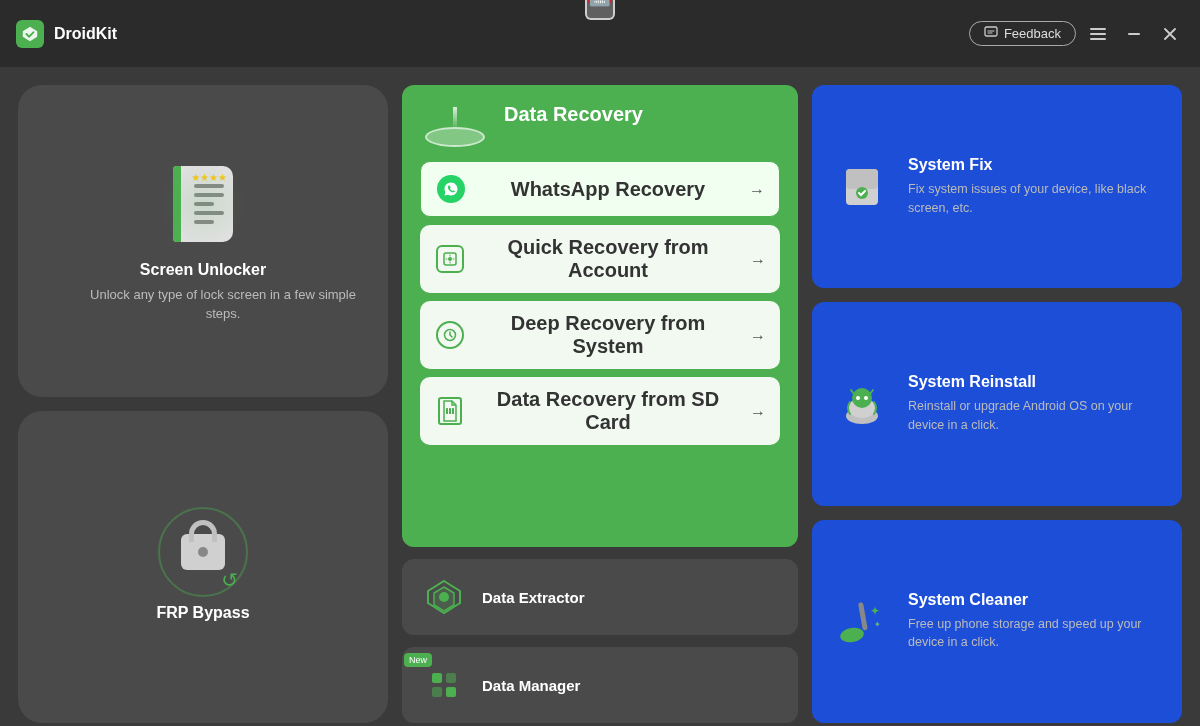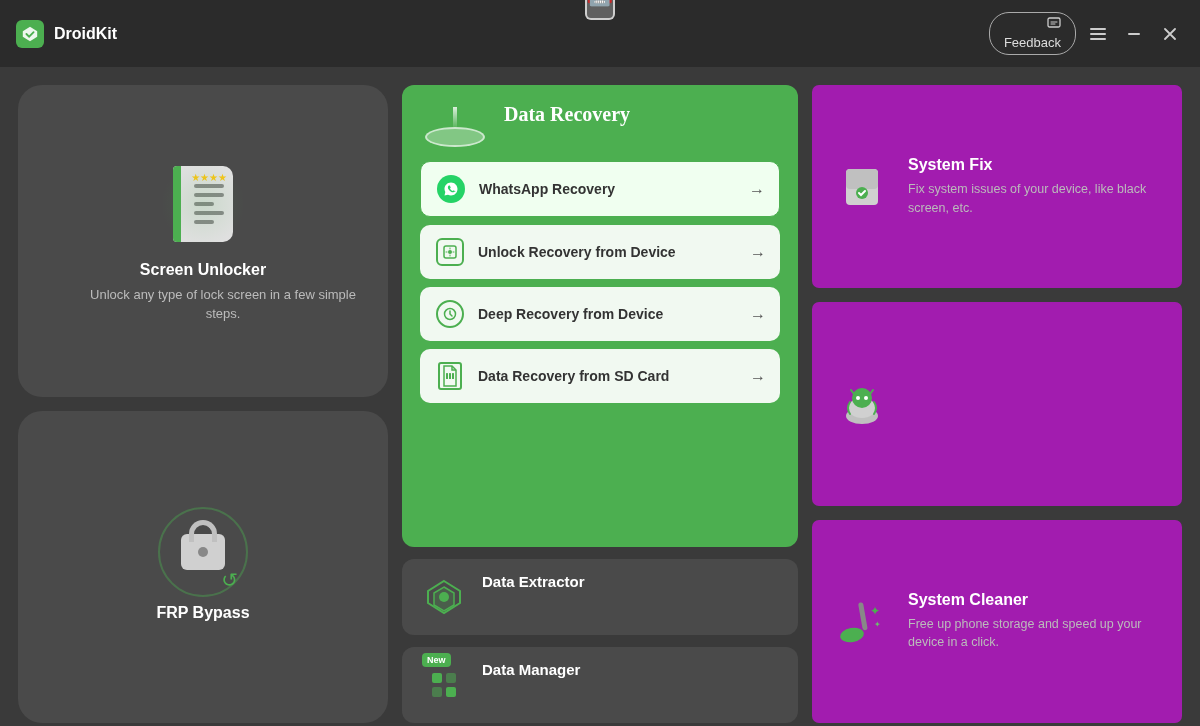--- a/index.html
+++ b/index.html
@@ -42,21 +42,21 @@
       gap: 8px;
     }
     .feedback-btn {
       border: 1.5px solid #aaa;
       border-radius: 20px;
       padding: 4px 14px;
       color: #ddd;
       font-size: 13px;
       background: transparent;
       cursor: pointer;
-      display: flex; align-items: flex-end; gap: 6px; flex-direction: column;
+      display: flex; align-items: flex-start; gap: 6px;
     }
     .win-btn {
       width: 28px; height: 28px;
       display: flex; align-items: center; justify-content: center;
       color: #ccc;
       font-size: 14px;
       cursor: pointer;
       border-radius: 4px;
     }
 
@@ -134,21 +134,20 @@
       display: flex;
       align-items: flex-start;
       gap: 14px;
       margin-bottom: 14px;
     }
     .dr-info .dr-title {
       color: #fff;
       font-size: 20px;
       font-weight: 700;
       margin-bottom: 6px;
-      font-family: Liberation Serif, serif;
     }
     .dr-info .dr-desc {
       color: rgba(255,255,255,0.88);
       font-size: 13px;
       line-height: 1.5;
     }
 
     
     .dr-sub-item {
       background: rgba(255,255,255,0.92);
@@ -161,58 +160,60 @@
       cursor: pointer;
       transition: background 0.1s;
     }
     .dr-sub-item:last-child { margin-bottom: 16px; }
     .dr-sub-item.highlighted {
       background: #f0fff0;
       border: 1.5px solid #4caf50;
     }
     .dr-sub-item .sub-label {
       color: #333;
-      font-size: 14px;
+      font-size: 20px;
       font-weight: 600;
       flex: 1;
+      text-align: center;
     }
     .arrow-icon {
       color: #555;
       font-size: 16px;
     }
     .sub-icon-wrap {
       width: 32px; height: 32px;
       display: flex; align-items: center; justify-content: center;
     }
 
     
     .mid-bottom-card {
       background: #4a4a4a;
       border-radius: 12px;
       padding: 14px 18px;
       display: flex;
+      align-items: center;
       gap: 14px;
       cursor: pointer;
       transition: background 0.15s;
     }
     .mid-bottom-card .card-label {
       color: #fff;
       font-size: 15px;
       font-weight: 700;
     }
 
     
     .right-col {
       display: flex;
       flex-direction: column;
       gap: 14px;
     }
     .right-card {
-      background: #a21caf;
-      border-radius: 7px;
+      background: #1d4ed8;
+      border-radius: 12px;
       padding: 18px 20px;
       display: flex;
       align-items: center;
       gap: 16px;
       flex: 1;
       cursor: pointer;
       transition: background 0.15s;
     }
     .right-card .rc-icon {
       width: 60px; height: 60px;
@@ -229,26 +230,26 @@
       color: #bbb;
       font-size: 12.5px;
       line-height: 1.5;
     }
 
     
     .new-badge {
       background: #4caf50;
       color: #fff;
       font-size: 9px;
-      font-weight: 700;
+      font-weight: 400;
       padding: 2px 5px;
       border-radius: 4px;
       position: absolute;
       top: 6px;
-      left: 20px;
+      left: 2px;
     }
     .mid-bottom-wrapper {
       position: relative;
     }
 
     
     .icon-book {
       width: 60px; height: 76px;
       background: #e0e0e0;
       border-radius: 4px 10px 10px 4px;
@@ -518,34 +519,34 @@
       <div class="dr-sub-item">
         <div class="sub-icon-wrap">
           <div class="quick-icon">
             <svg width="14" height="14" viewBox="0 0 14 14" fill="none">
               <rect x="1" y="1" width="12" height="12" rx="2" stroke="#4caf50" stroke-width="1.5"></rect>
               <circle cx="7" cy="7" r="2" fill="#4caf50"></circle>
               <path d="M7 3v1M7 10v1M3 7h1M10 7h1" stroke="#4caf50" stroke-width="1" stroke-linecap="round"></path>
             </svg>
           </div>
         </div>
-        <span class="sub-label">Unlock Recovery from Device</span>
+        <span class="sub-label">Quick Recovery from Account</span>
         <span class="arrow-icon">→</span>
       </div>
 
       <div class="dr-sub-item">
         <div class="sub-icon-wrap">
           <div class="deep-icon">
             <svg width="14" height="14" viewBox="0 0 14 14" fill="none">
               <circle cx="7" cy="7" r="5.5" stroke="#4caf50" stroke-width="1.5"></circle>
               <path d="M7 4v3l2 2" stroke="#4caf50" stroke-width="1.5" stroke-linecap="round"></path>
             </svg>
           </div>
         </div>
-        <span class="sub-label">Deep Recovery from Device</span>
+        <span class="sub-label">Deep Recovery from System</span>
         <span class="arrow-icon">→</span>
       </div>
 
       <div class="dr-sub-item">
         <div class="sub-icon-wrap">
           <div class="sd-icon">
             <svg width="18" height="22" viewBox="0 0 18 22" fill="none">
               <path d="M3 1h8l4 4v16H3V1z" stroke="#4caf50" stroke-width="1.5" fill="none"></path>
               <path d="M11 1v4h4" stroke="#4caf50" stroke-width="1.5"></path>
               <rect x="5" y="8" width="2" height="6" rx="0.5" fill="#4caf50"></rect>
@@ -613,20 +614,24 @@
 
           <circle cx="26" cy="20" r="10" fill="#4caf50"></circle>
           <circle cx="22" cy="20" r="2" fill="white"></circle>
           <circle cx="30" cy="20" r="2" fill="white"></circle>
           <path d="M18 16 L15 12 M34 16 L37 12" stroke="#4caf50" stroke-width="2" stroke-linecap="round"></path>
 
           <path d="M14 36 Q10 30 14 24" stroke="#4caf50" stroke-width="2" fill="none" stroke-linecap="round"></path>
           <path d="M38 36 Q42 30 38 24" stroke="#4caf50" stroke-width="2" fill="none" stroke-linecap="round"></path>
         </svg>
       </div>
+      <div class="rc-info">
+        <div class="rc-title">System Reinstall</div>
+        <div class="rc-desc">Reinstall or upgrade Android OS on your device in a click.</div>
+      </div>
     </div>
 
     <div class="right-card">
       <div class="rc-icon syscleaner-icon">
         <svg width="52" height="52" viewBox="0 0 52 52">
 
           <rect x="22" y="8" width="5" height="28" rx="2.5" fill="#888" transform="rotate(-10 22 8)"></rect>
 
           <ellipse cx="16" cy="40" rx="12" ry="7" fill="#4caf50" transform="rotate(-10 16 40)"></ellipse>
 

